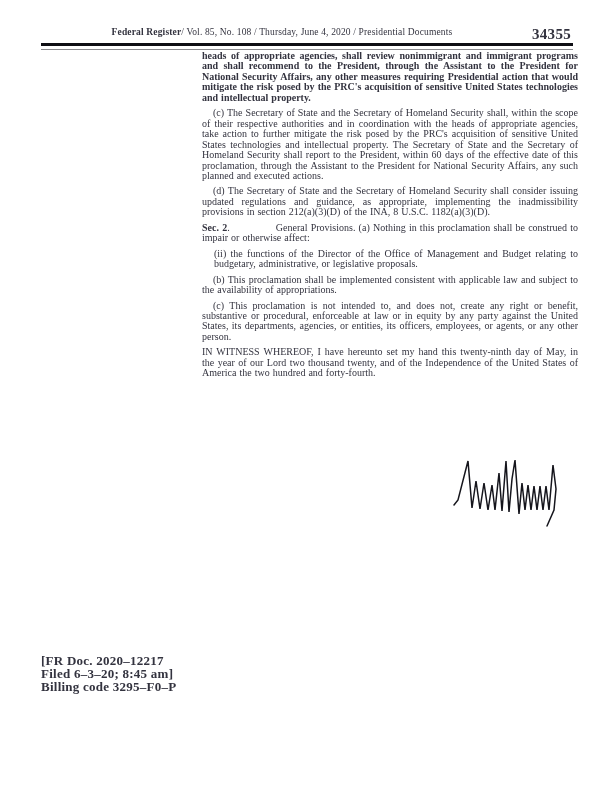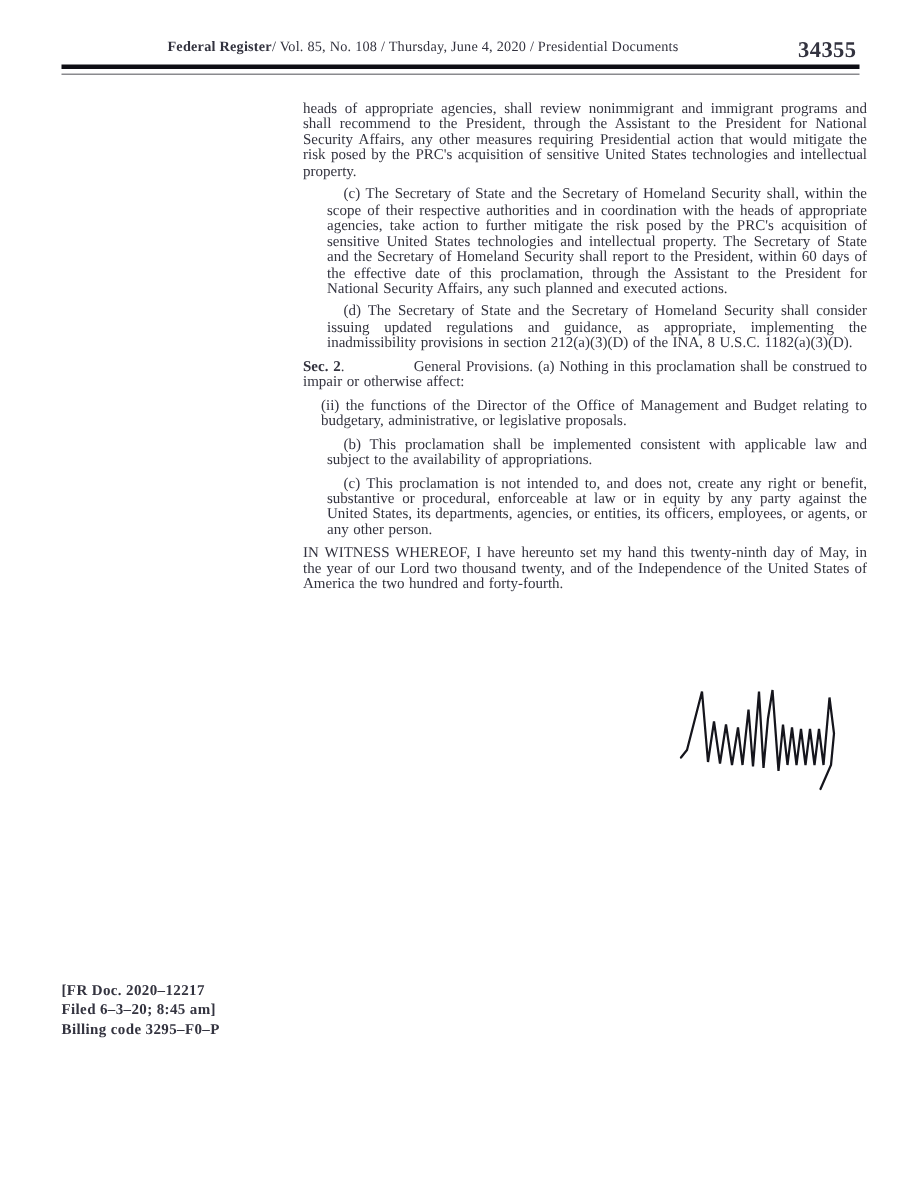--- a/index.html
+++ b/index.html
@@ -48,35 +48,35 @@
     position:absolute;
     left:202px;
     top:51px;
     width:376px;
     font-size:10px;
     line-height:10.45px;
     text-align:justify;
     word-spacing:0.5px;
   }
   .body-col p{margin:5px 0 0 0;}
-  .body-col p:first-child{margin-top:17px;}
-  .body-col p.indent{text-indent:11px;margin-left:16px;}
+  .body-col p:first-child{margin-top:0;font-weight:bold;}
+  .body-col p.indent{text-indent:11px;}
   .body-col p.block-indent{margin-left:12px;}
   .signature-wrap{
     position:absolute;
     left:448px;
     top:457px;
     width:120px;
     height:72px;
   }
   .footer{
     position:absolute;
     left:41px;
     top:654px;
-    font-size:10px;
+    font-size:13px;
     line-height:13px;
     font-weight:600;
     letter-spacing:0.25px;
     white-space:nowrap;
   }
 </style>
 </head>
 <body>
 
 <div class="page">

